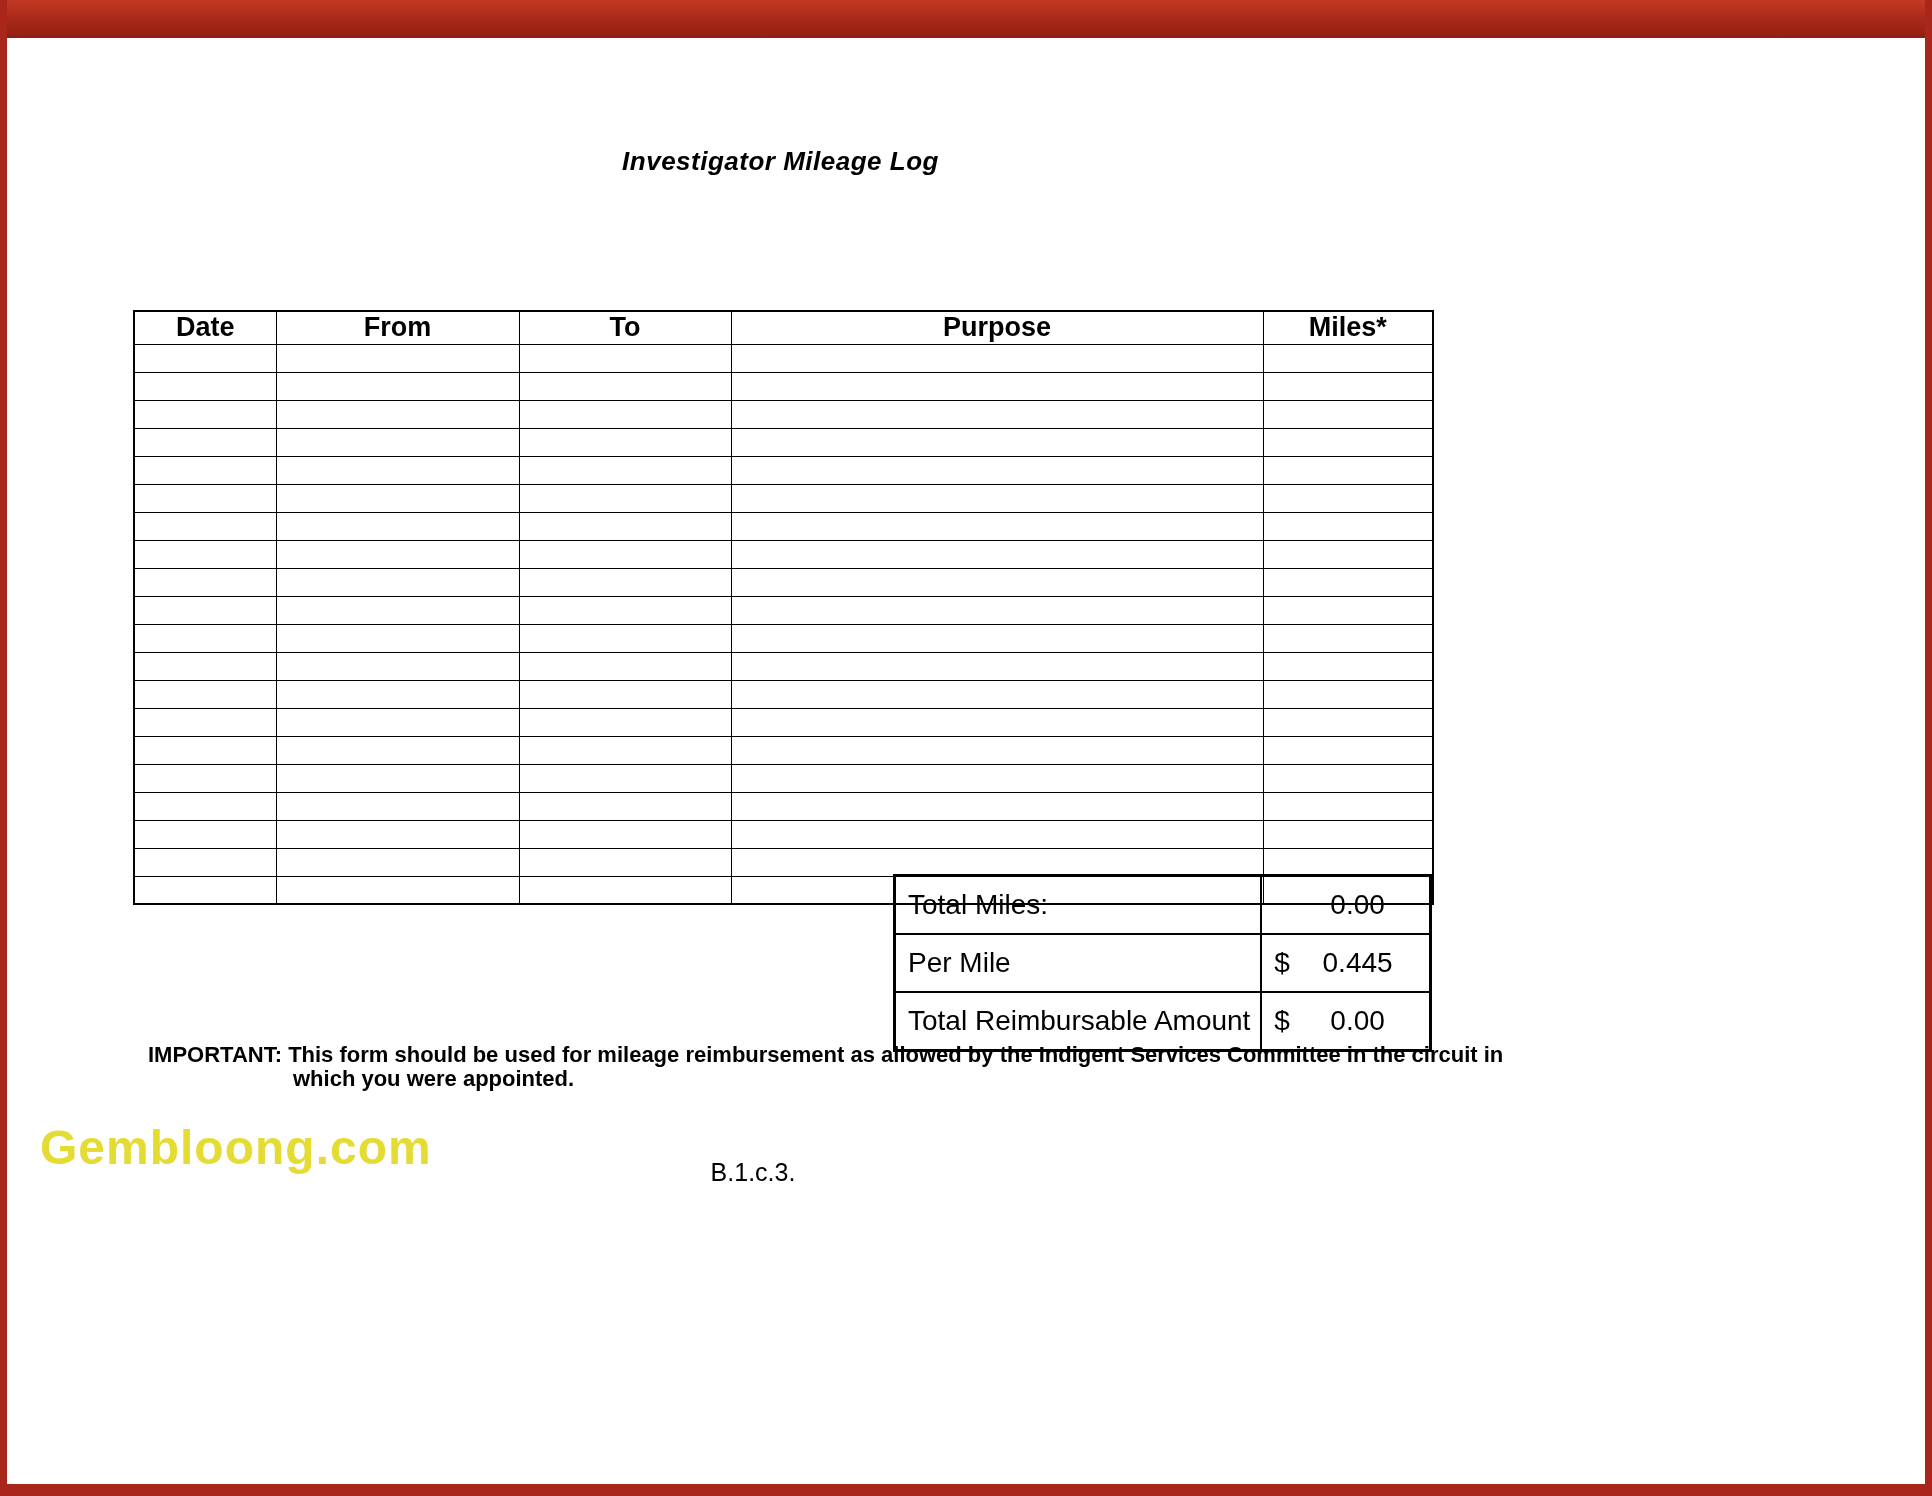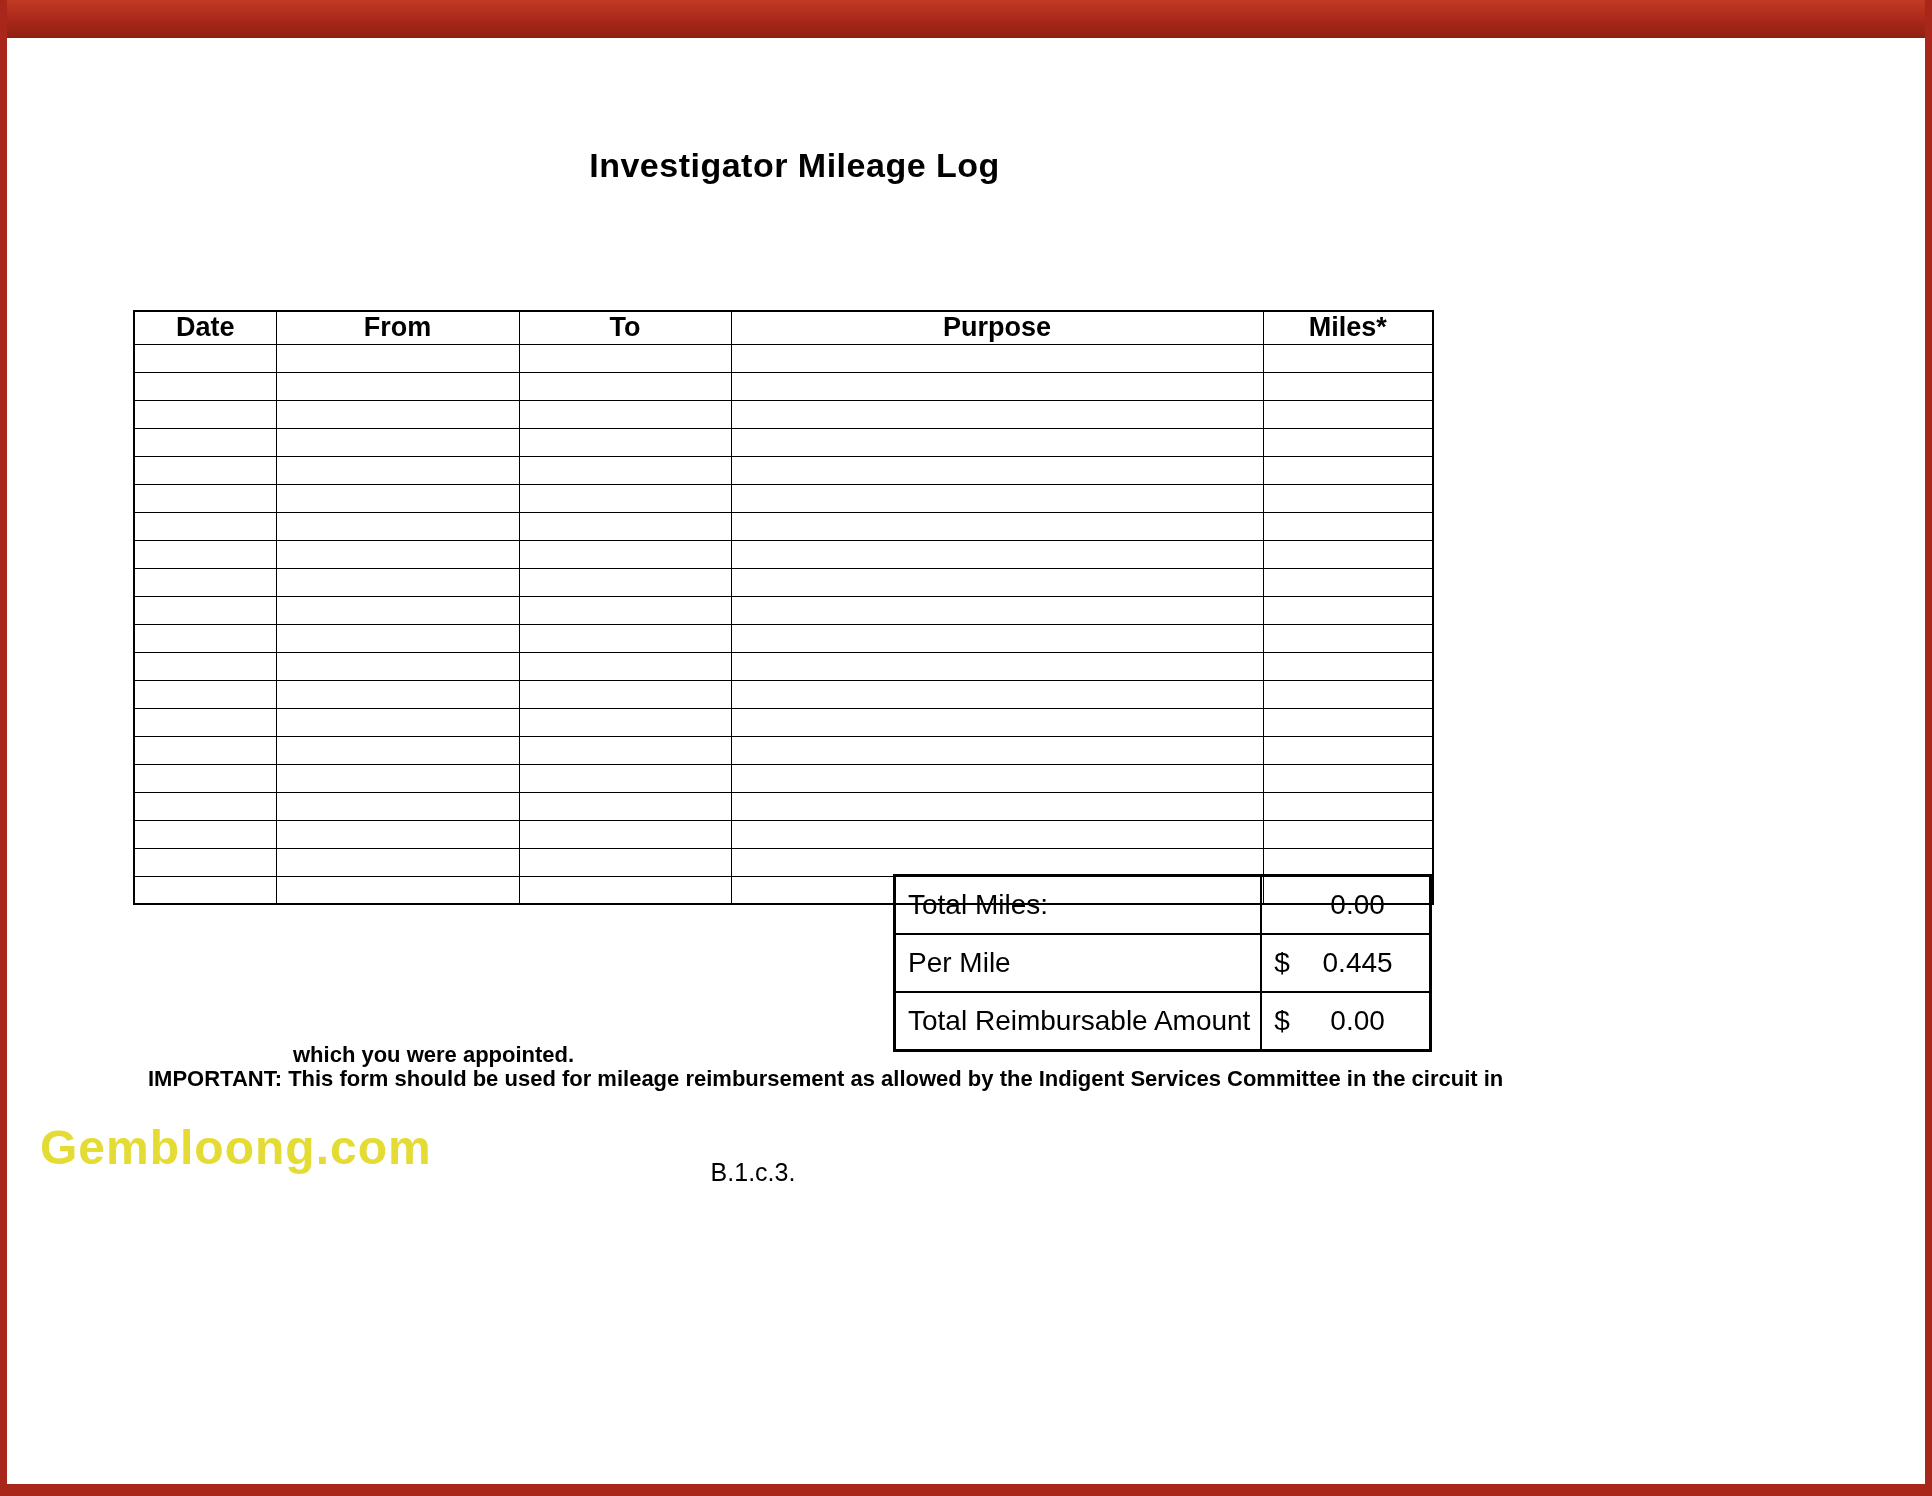--- a/index.html
+++ b/index.html
@@ -22,23 +22,24 @@
   }
   
   .edge { position: absolute; background: var(--border-red); z-index: 5; }
   .edge-top { top: 0; left: 0; width: 100%; height: 38px;
     background: linear-gradient(180deg, #c23a23 0%, #a8271a 55%, #8f2010 100%); }
   .edge-left { top: 0; left: 0; width: 7px; height: 100%; }
   .edge-right { top: 0; right: 0; width: 7px; height: 100%; }
   .edge-bottom { bottom: 0; left: 0; width: 100%; height: 12px; }
 
   .title {
-    position: absolute; left: 145px; top: 146px; width: 1299px;
-    text-align: center; font-size: 34px; font-weight: bold;
+    position: absolute; left: 131px; top: 146px; width: 1299px;
+    text-align: center; font-size: 26px; font-weight: bold;
     letter-spacing: 0.5px;
+    font-style: italic;
   }
   .case-box {
     position: absolute; left: 131px; top: 221px; width: 652px; height: 34px;
     border: 2px solid #000;
     font-size: 27px; line-height: 30px; padding-left: 12px;
   }
 
   .main-table {
     position: absolute; left: 133px; top: 310px; width: 1299px;
     border-collapse: collapse; table-layout: fixed;
@@ -287,21 +288,21 @@
           <div class="cell">
             <span class="currency">$</span>
             <span class="value">0.00</span>
           </div>
         </td>
       </tr>
     </tbody>
   </table>
 
   <div class="notes">
+    <div class="bold">IMPORTANT: This form should be used for mileage reimbursement as allowed by the Indigent Services Committee in the circuit in</div>
     <div class="bold indent">which you were appointed.</div>
-    <div class="bold">IMPORTANT: This form should be used for mileage reimbursement as allowed by the Indigent Services Committee in the circuit in</div>
   </div>
 
   <div class="watermark">Gembloong.com</div>
 
   <div class="footer-code">B.1.c.3.</div>
 
 </div>
 
 </body></html>

